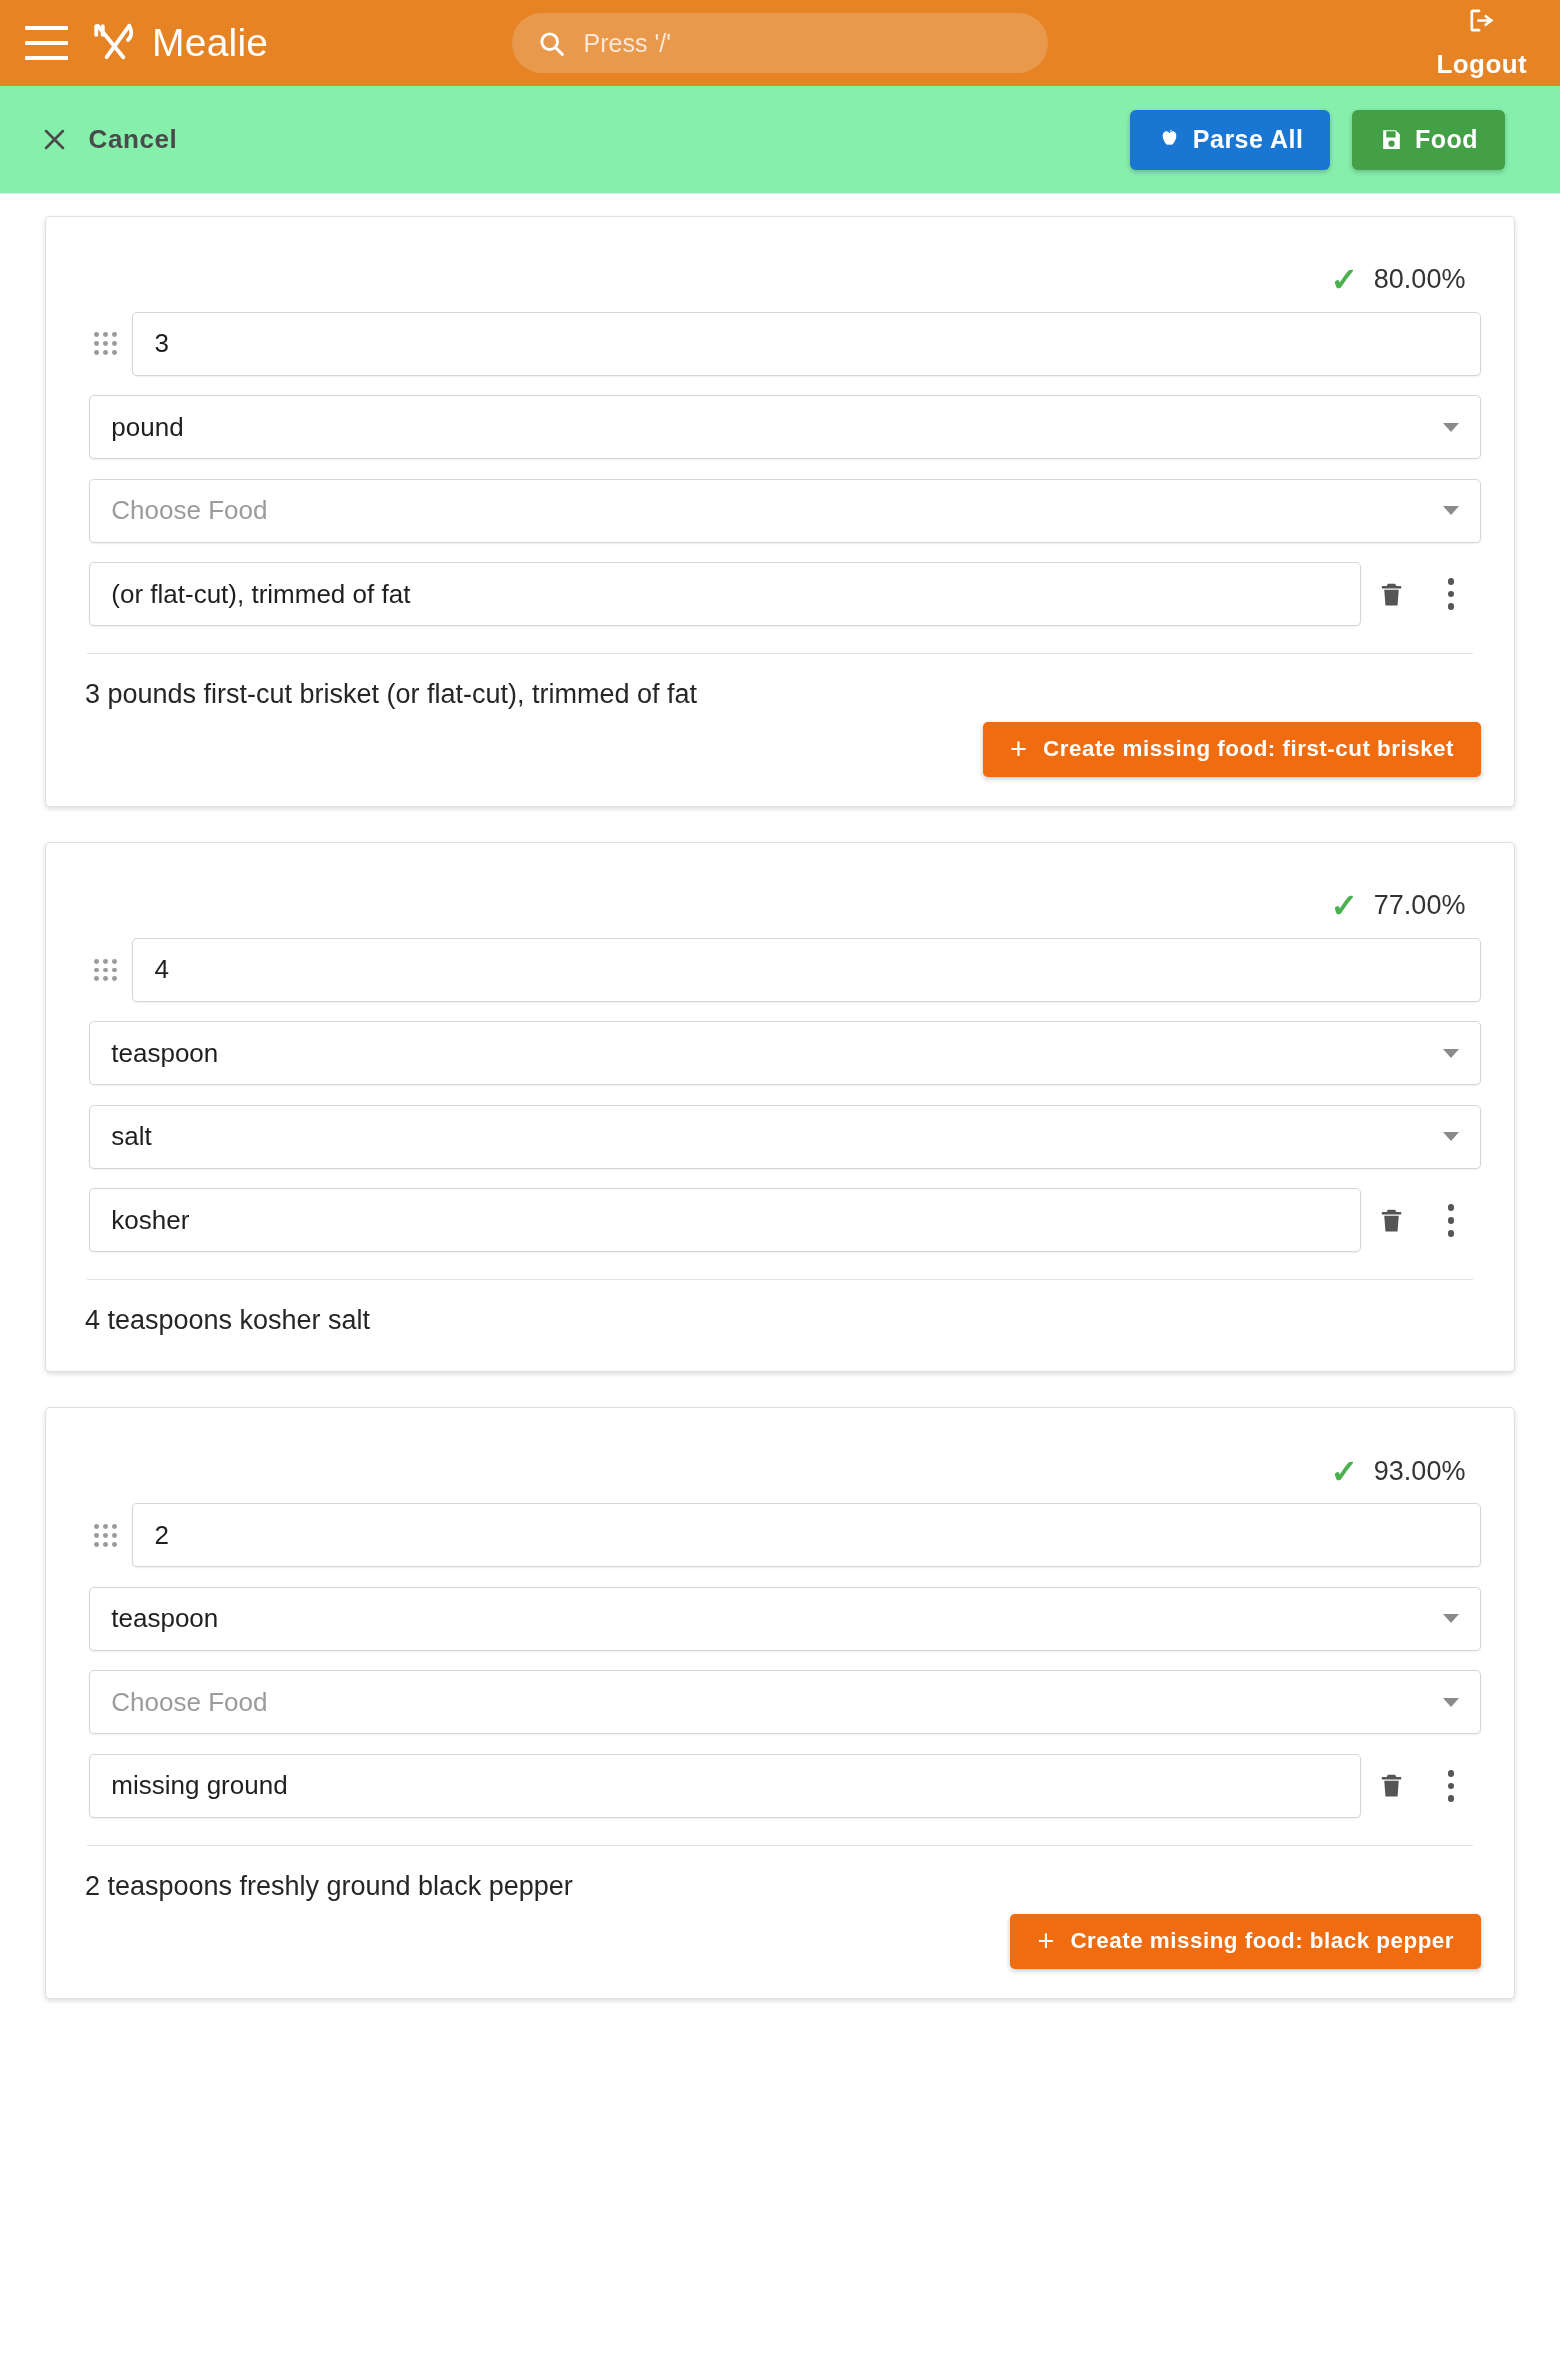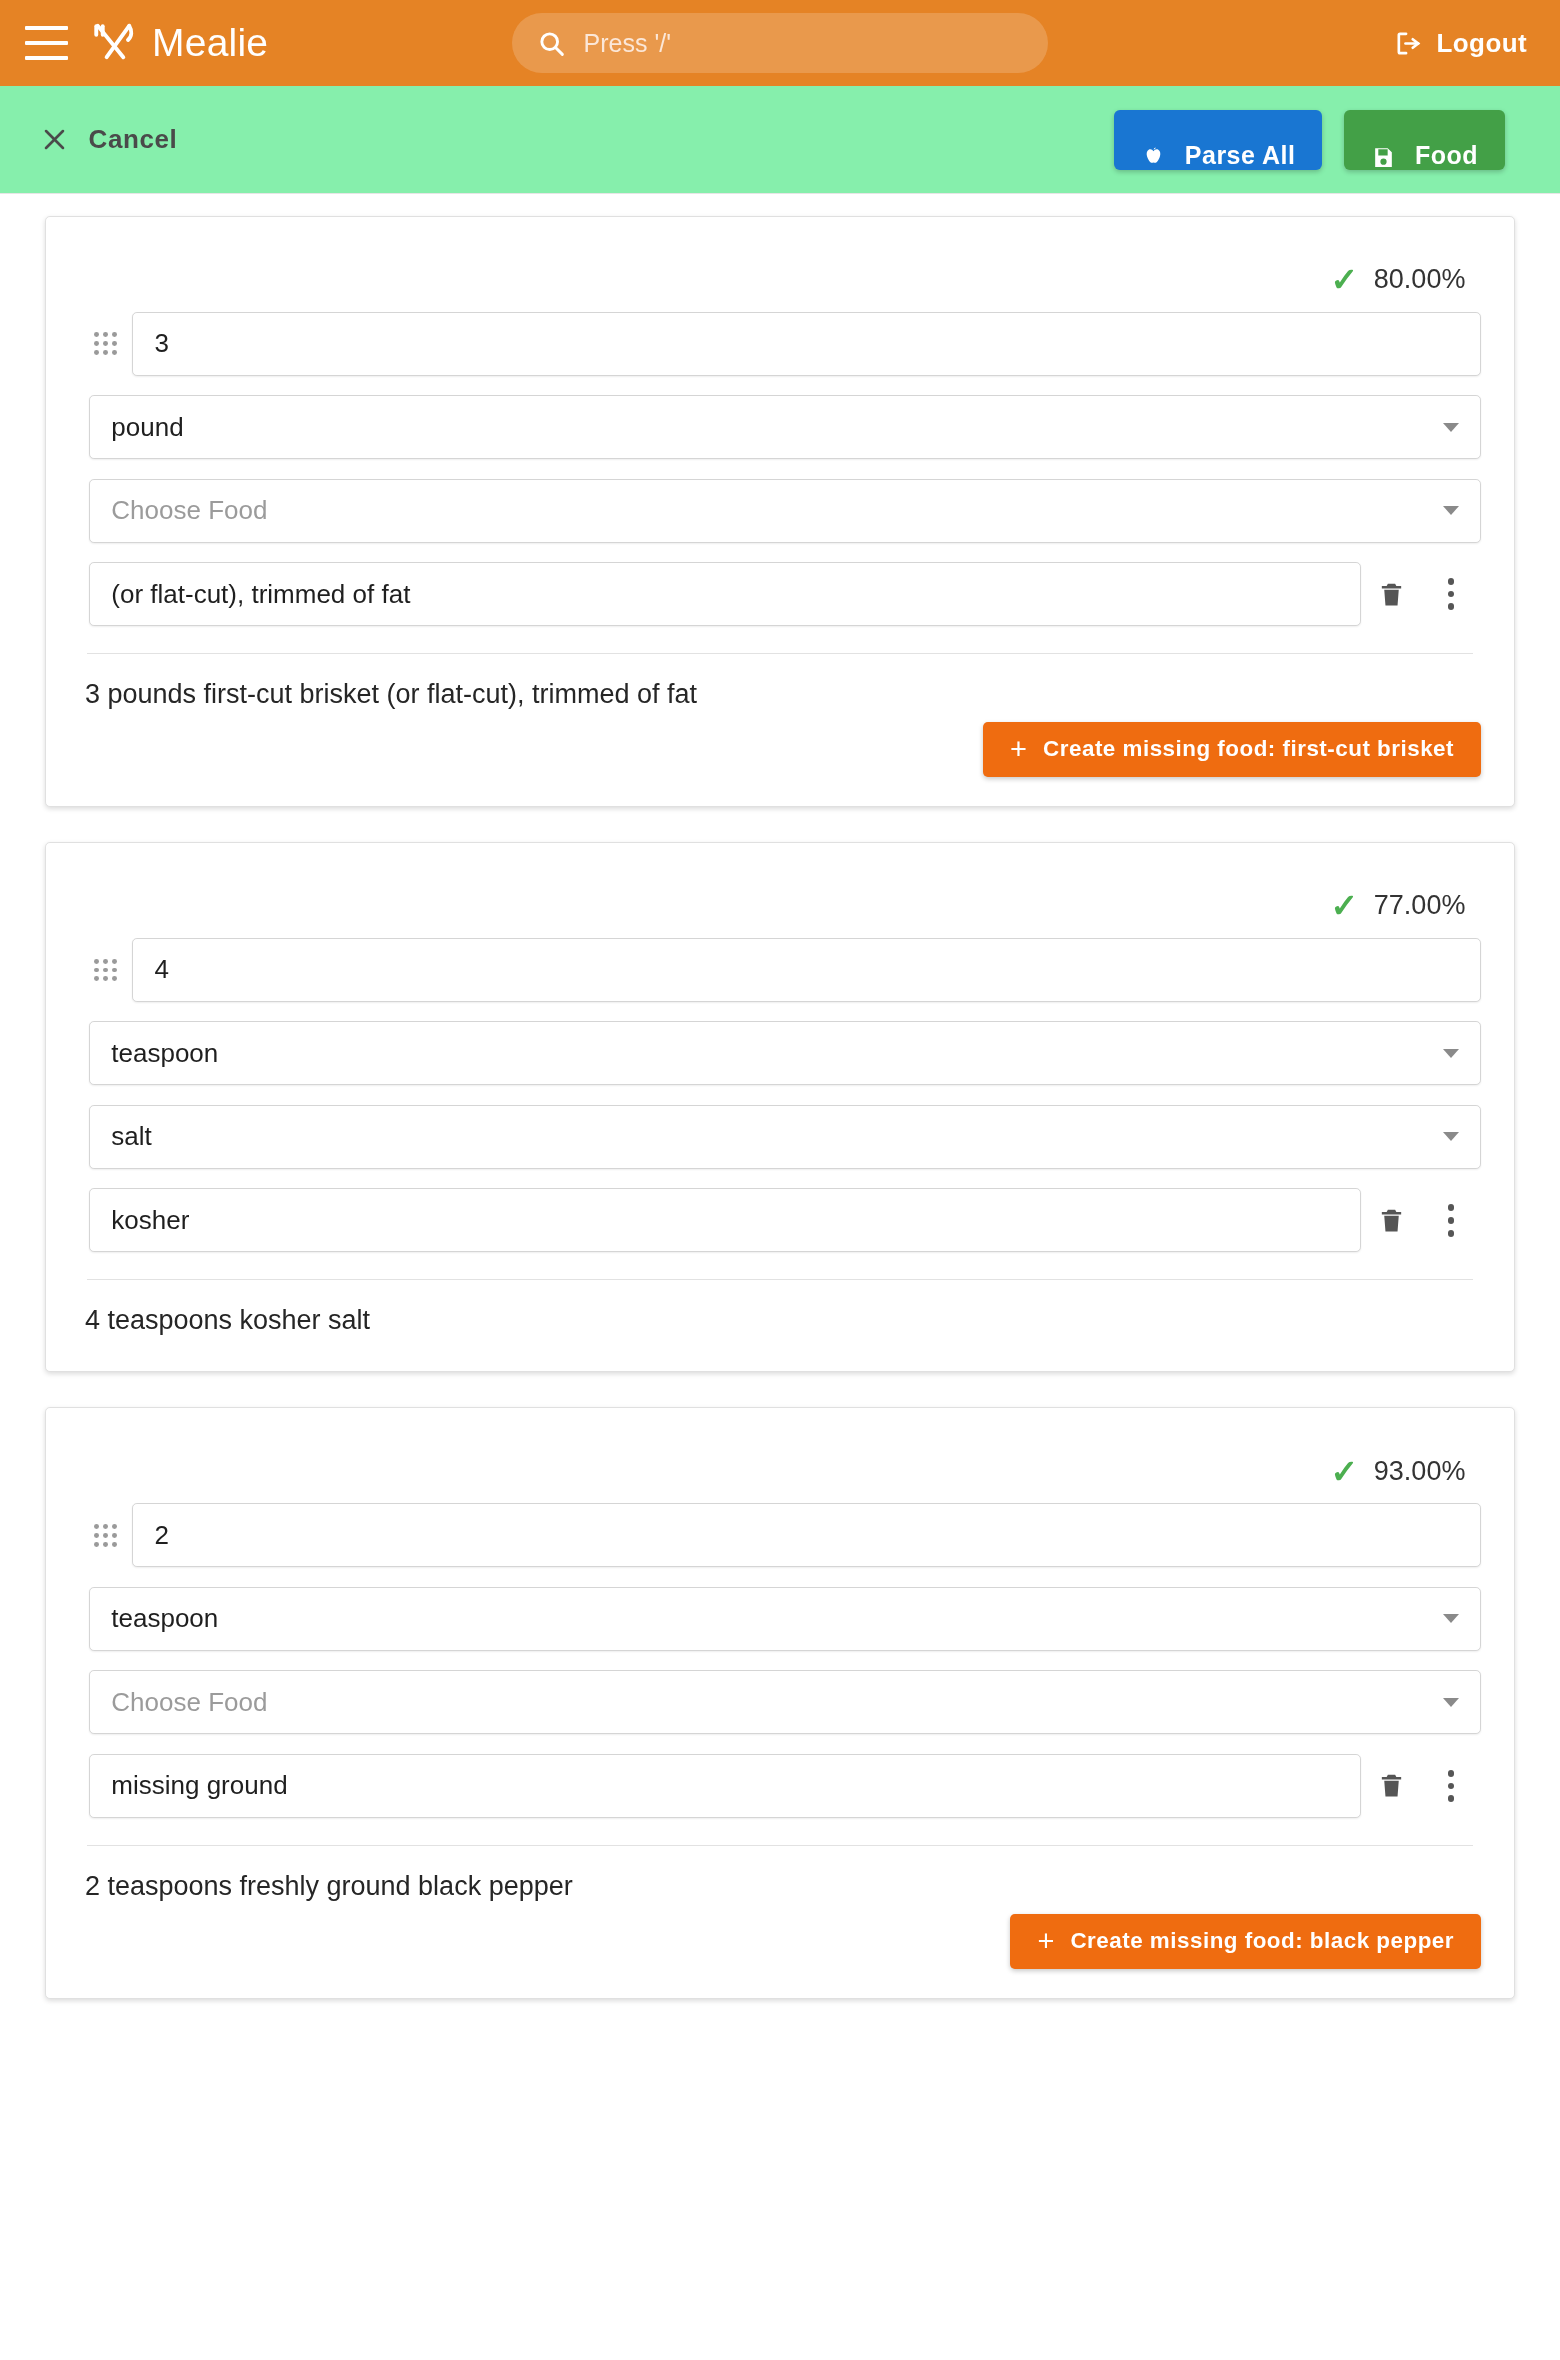--- a/index.html
+++ b/index.html
@@ -60,20 +60,21 @@
   .logout {
     position: absolute;
     right: 33px;
     display: flex;
     align-items: center;
     gap: 13.7px;
     font-size: 26px;
     font-weight: 700;
     letter-spacing: 0.4px;
     cursor: pointer;
+    flex-direction: column;
   }
 
   
   .toolbar {
     height: 108px;
     display: flex;
     align-items: center;
     padding: 0 55px 0 40px;
     border-bottom: 1px solid #e6e6e6;
     background: #86efac;
@@ -85,22 +86,22 @@
     font-weight: 700;
     letter-spacing: 0.6px;
     cursor: pointer;
   }
   .toolbar-spacer { flex: 1; }
   .btn {
     height: 60px;
     border-radius: 5.9px;
     color: #fff;
     display: inline-flex;
-    align-items: flex-end;
-    gap: 19px;
+    align-items: center;
+    gap: 11px;
     padding: 0 27px;
     font-size: 25px;
     font-weight: 700;
     letter-spacing: 0.5px;
     border: none;
     cursor: pointer;
     font-family: "Liberation Sans", sans-serif;
     box-shadow: 0 2px 4.9px rgba(0,0,0,.22);
   }
   .btn-parse { background: #1976d2; margin-right: 21.5px; }

